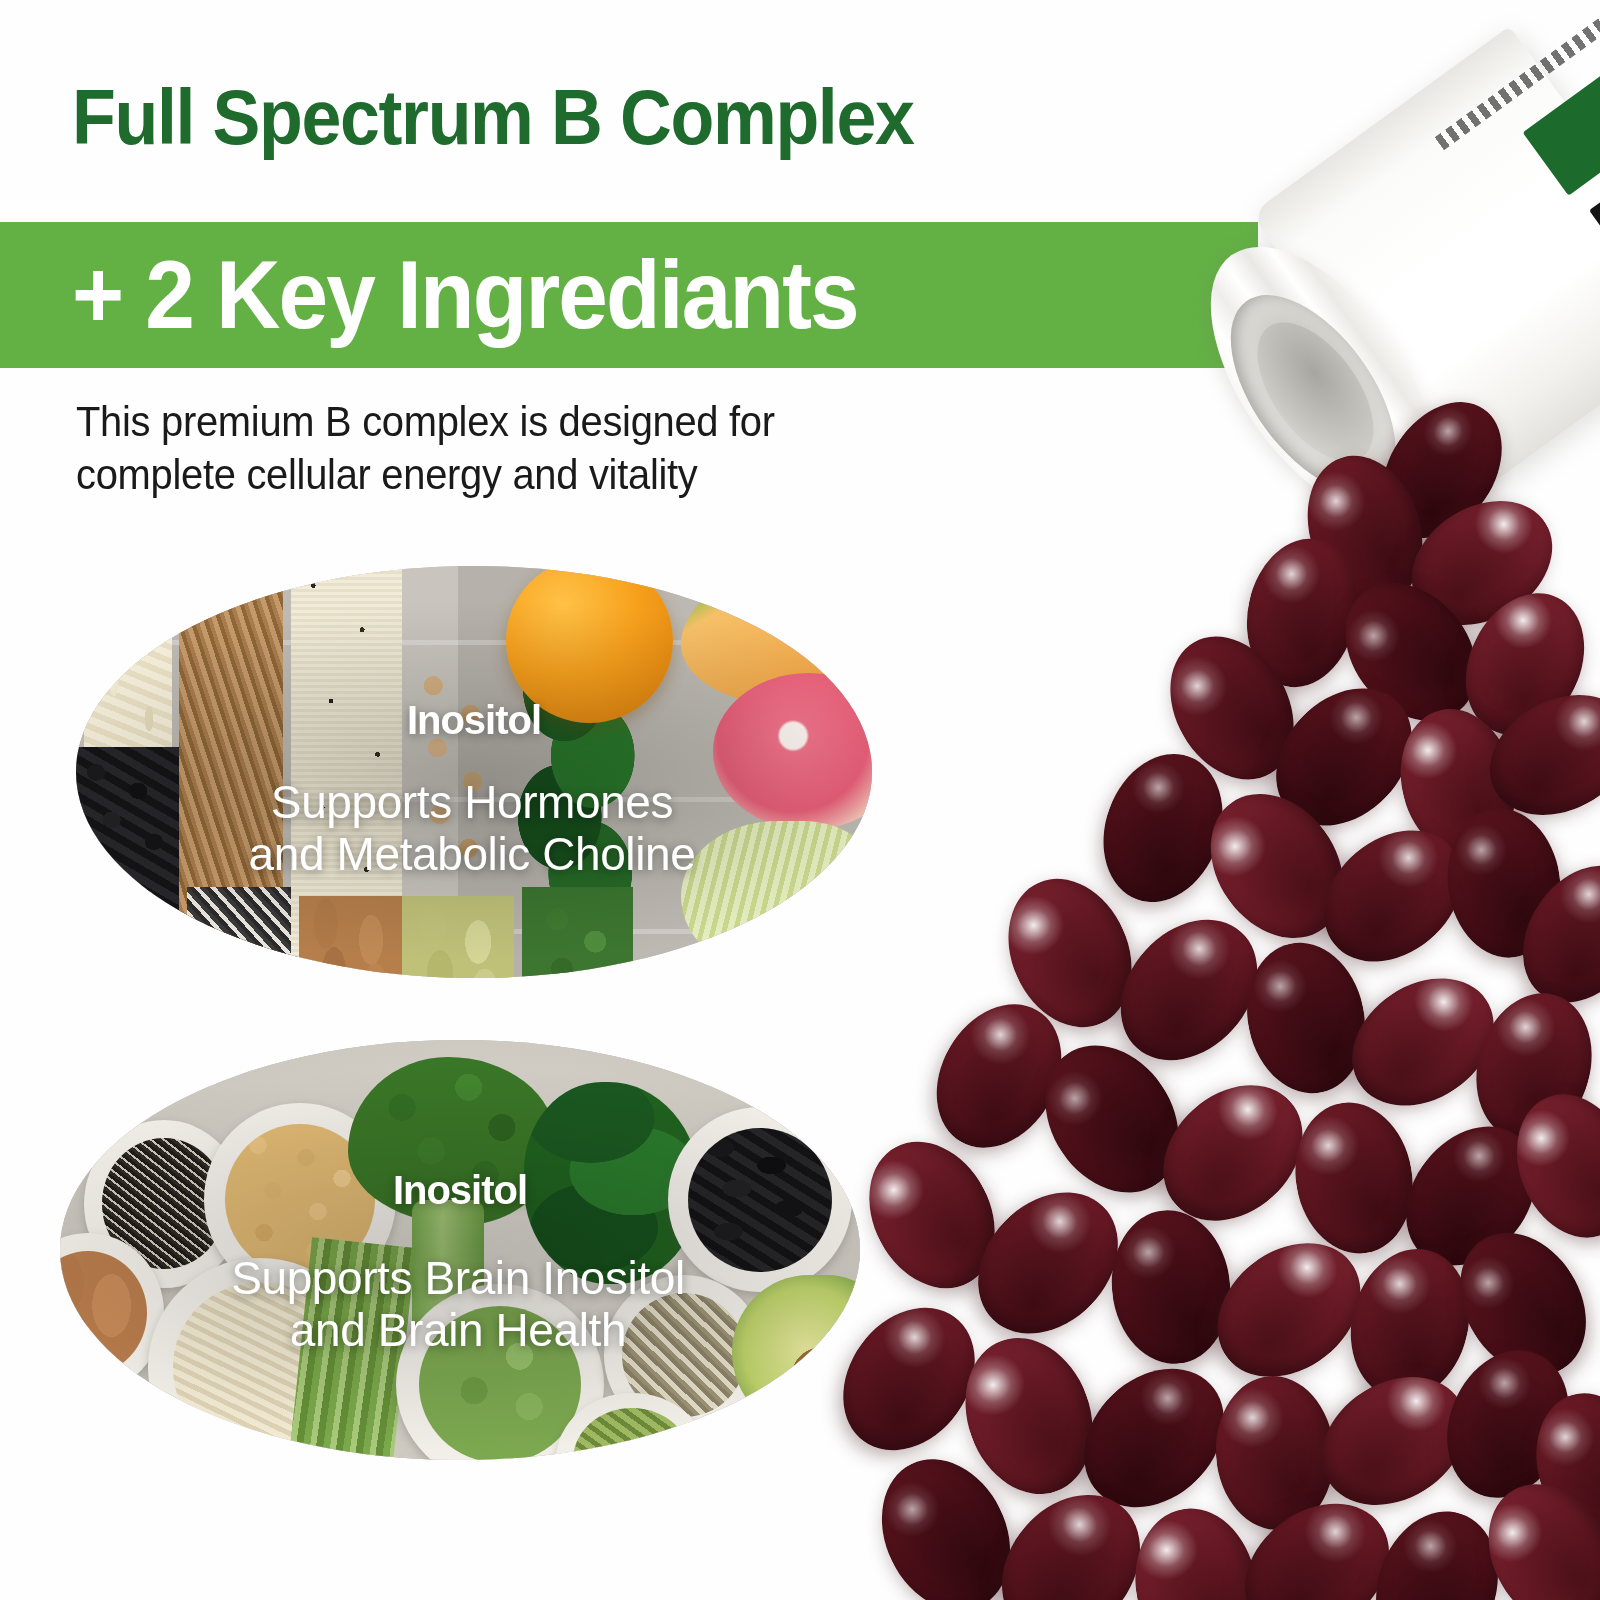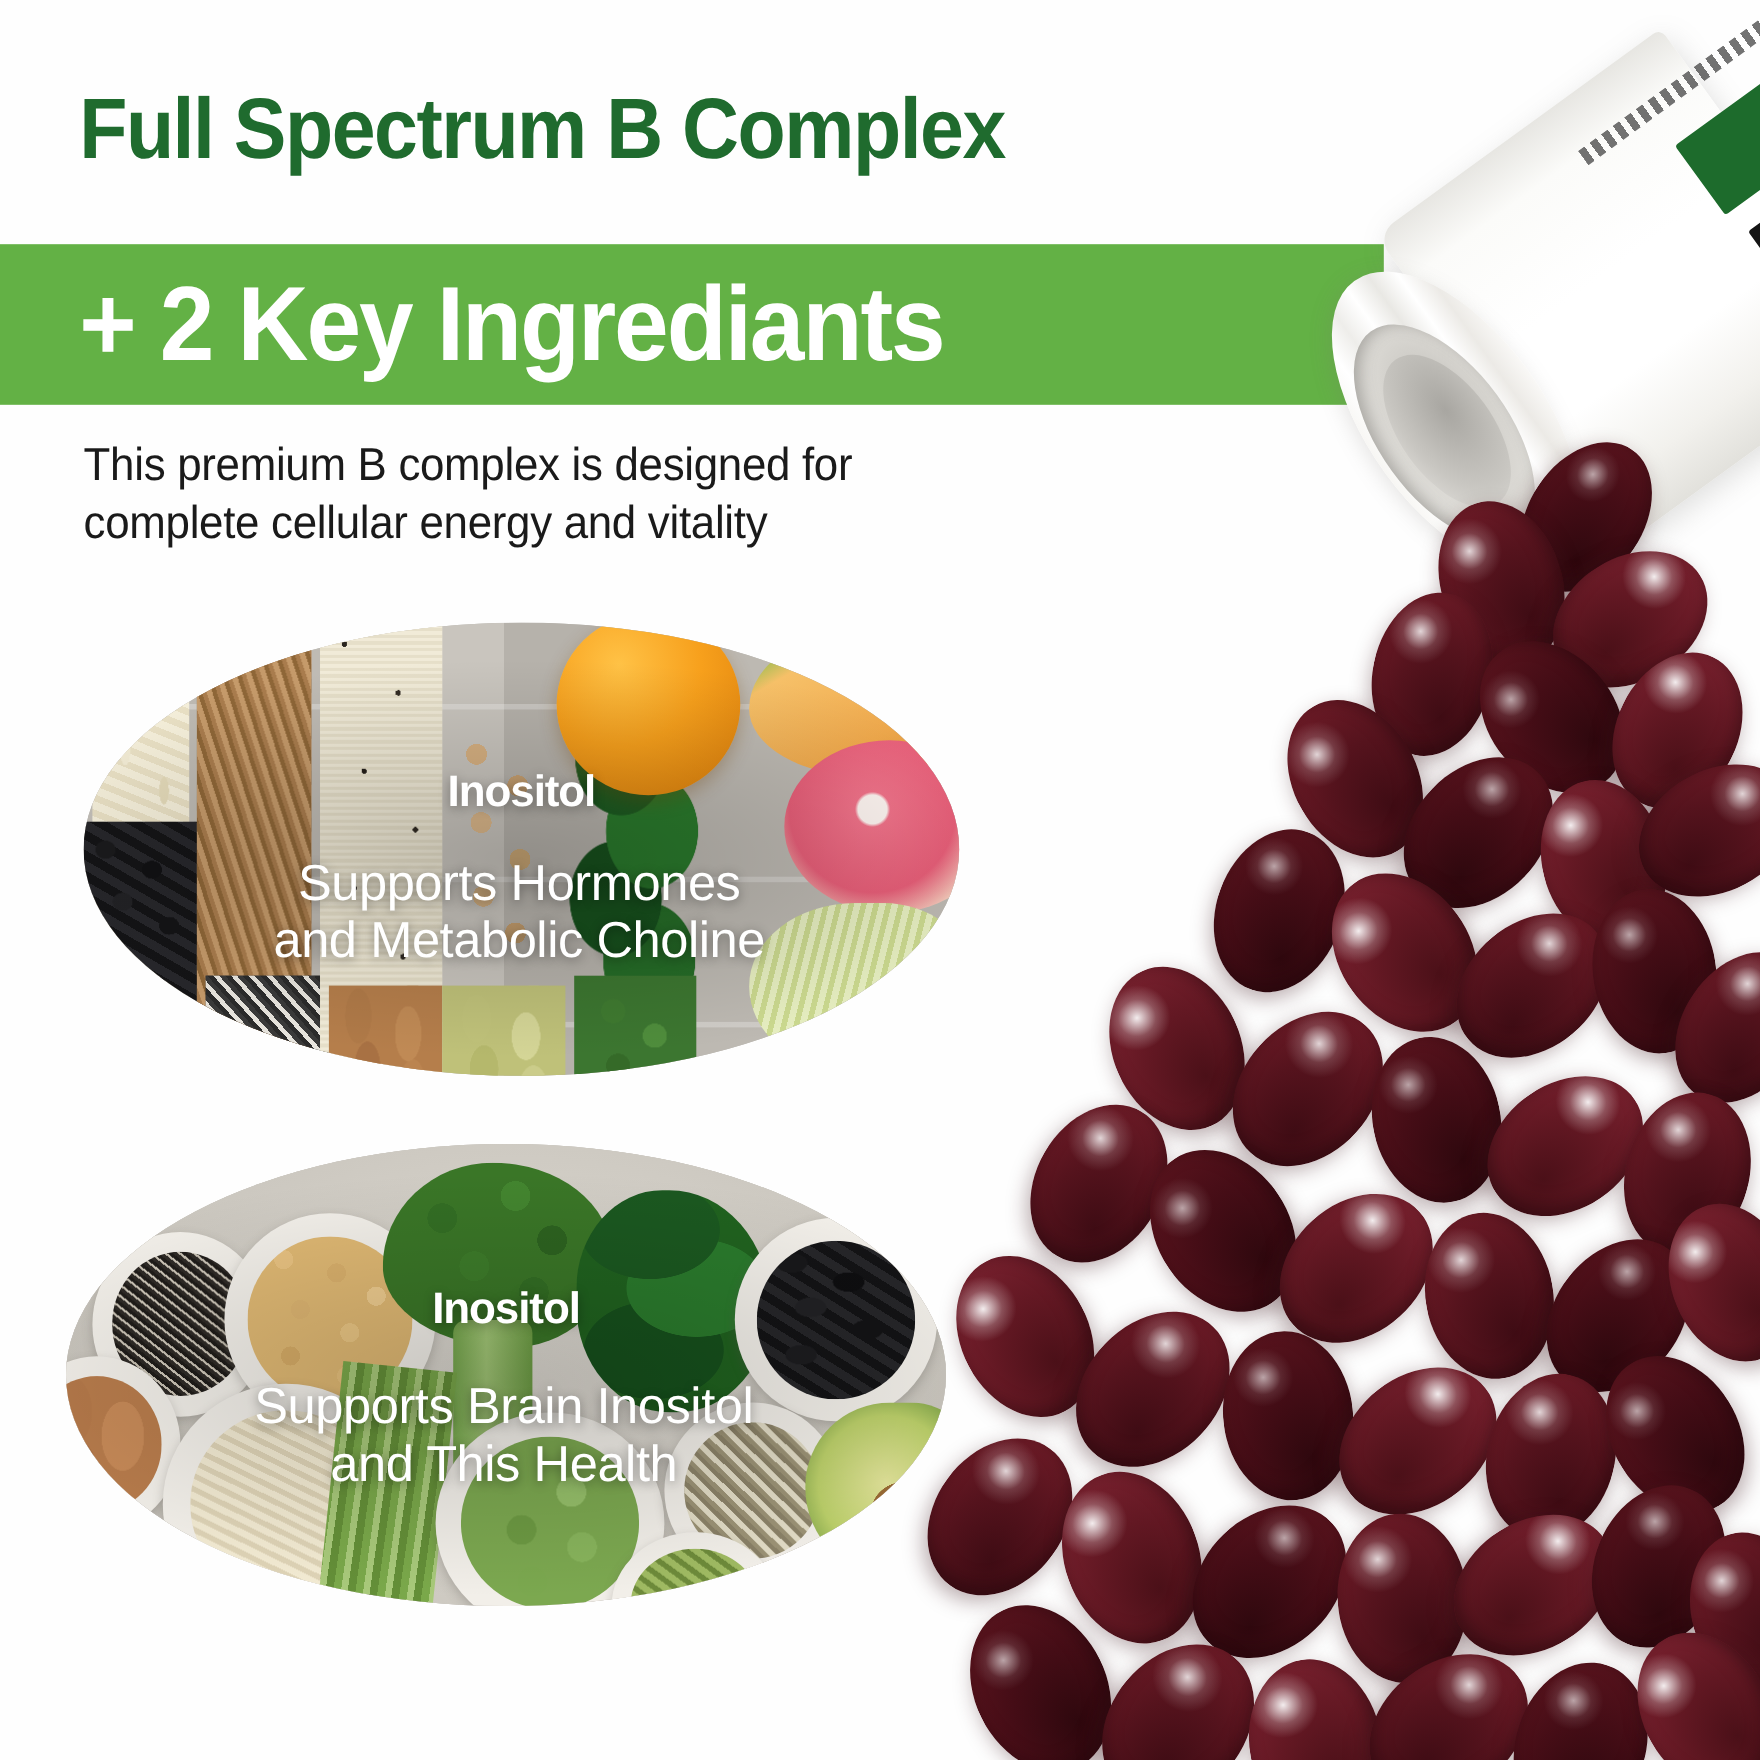--- a/index.html
+++ b/index.html
@@ -466,21 +466,21 @@
           radial-gradient(ellipse 26% 22% at 58% 62%, #9a6a34 0 78%, transparent 79%),
           radial-gradient(ellipse 74% 74% at 46% 46%, #e2e39a 0%, #bcd06a 52%, #5d8c36 88%, #3c6a28 100%)"></div>
 
     <div style="position:absolute; inset:0;
       background:radial-gradient(ellipse 66% 46% at 50% 52%, rgba(0,0,0,.18) 0%, rgba(0,0,0,0) 100%)"></div>
   </div>
 
   <div class="oval-title">Inositol</div>
   <div class="oval-sub">
     <div>Supports Brain Inositol</div>
-    <div>and This Health</div>
+    <div>and Brain Health</div>
   </div>
 </div>
 
 <div id="product-scene">
 
   <div id="bottle">
     <div id="bottle-body">
       <div id="bottle-label">
         <div class="lbl-line" id="lbl-brand"></div>
         <div class="lbl-line" id="lbl-green"></div>

